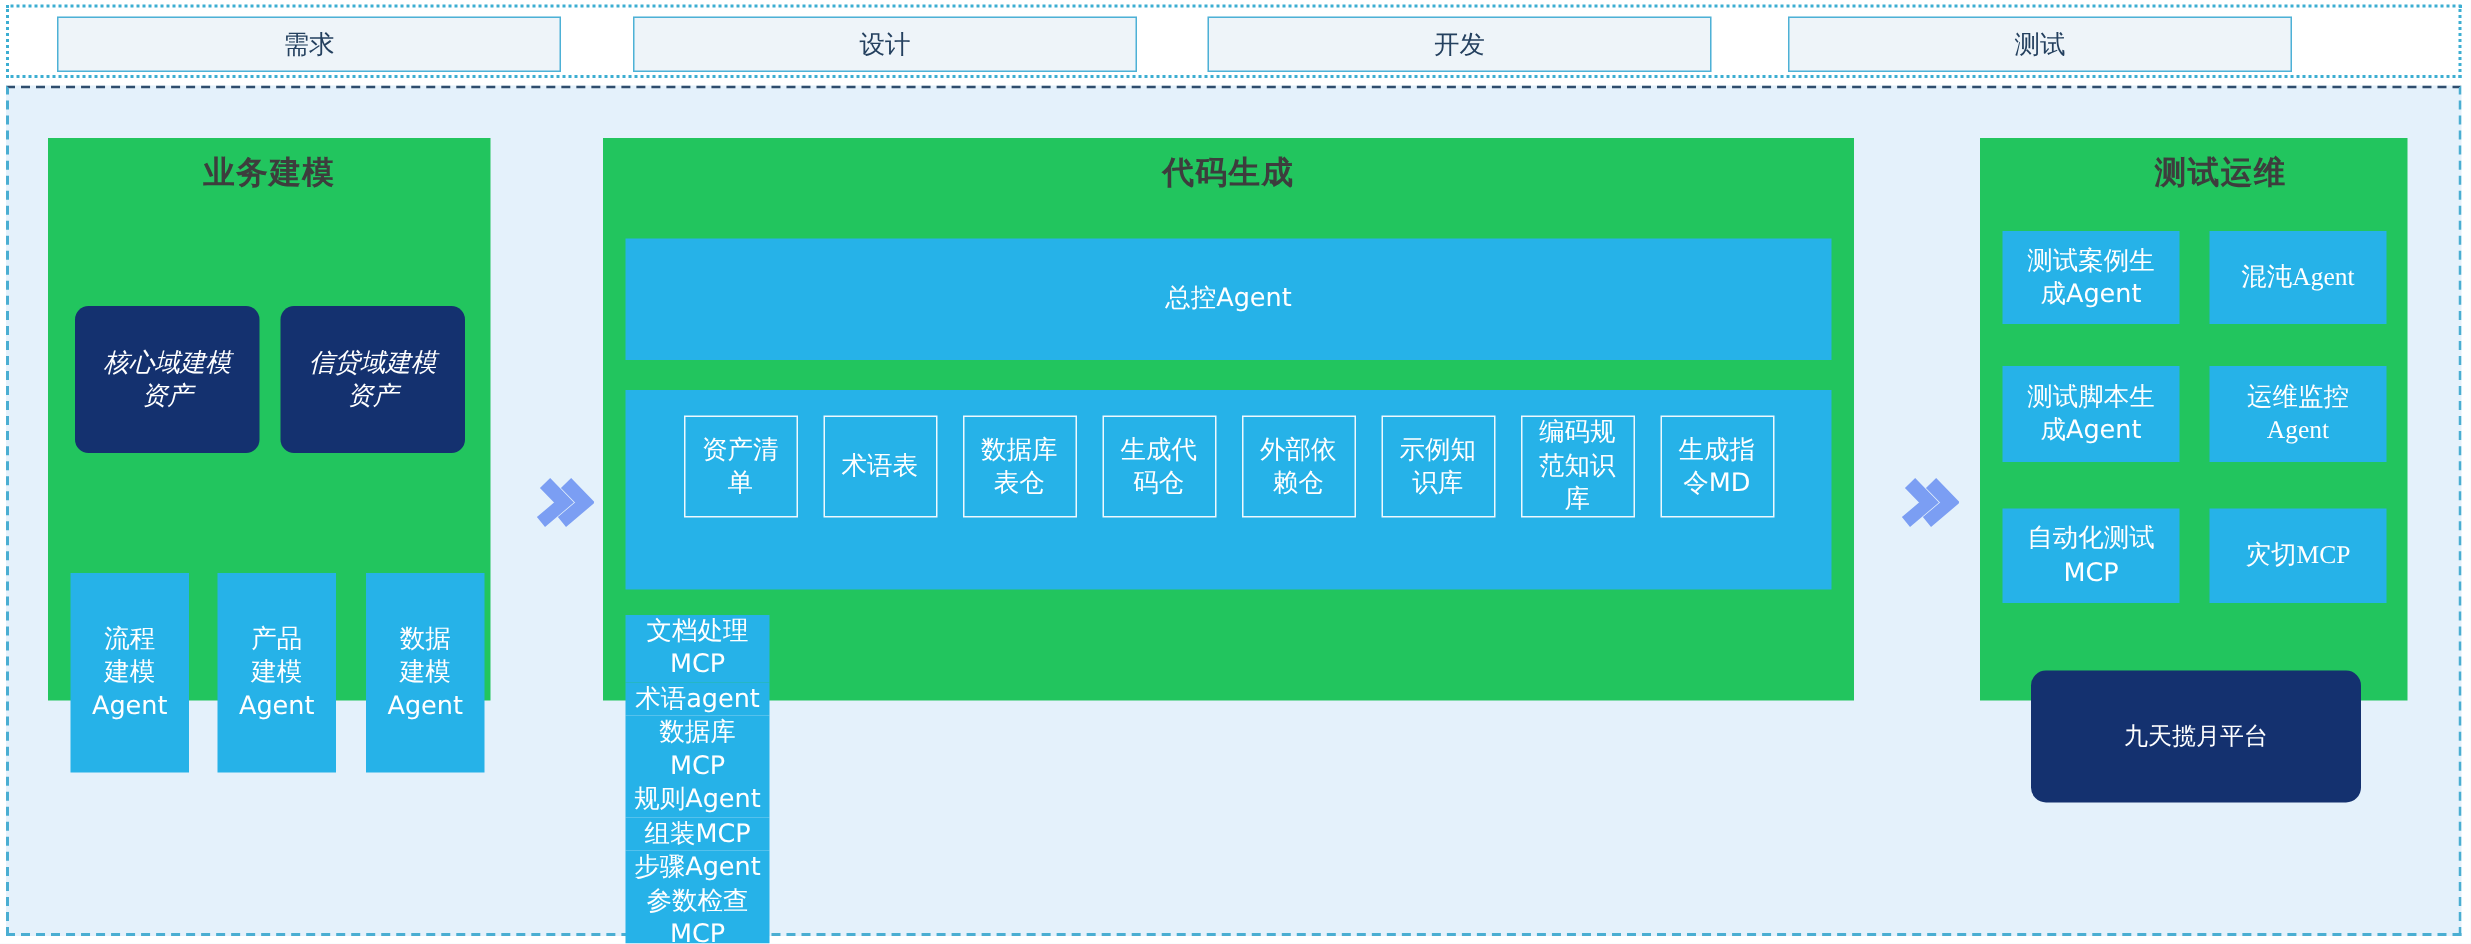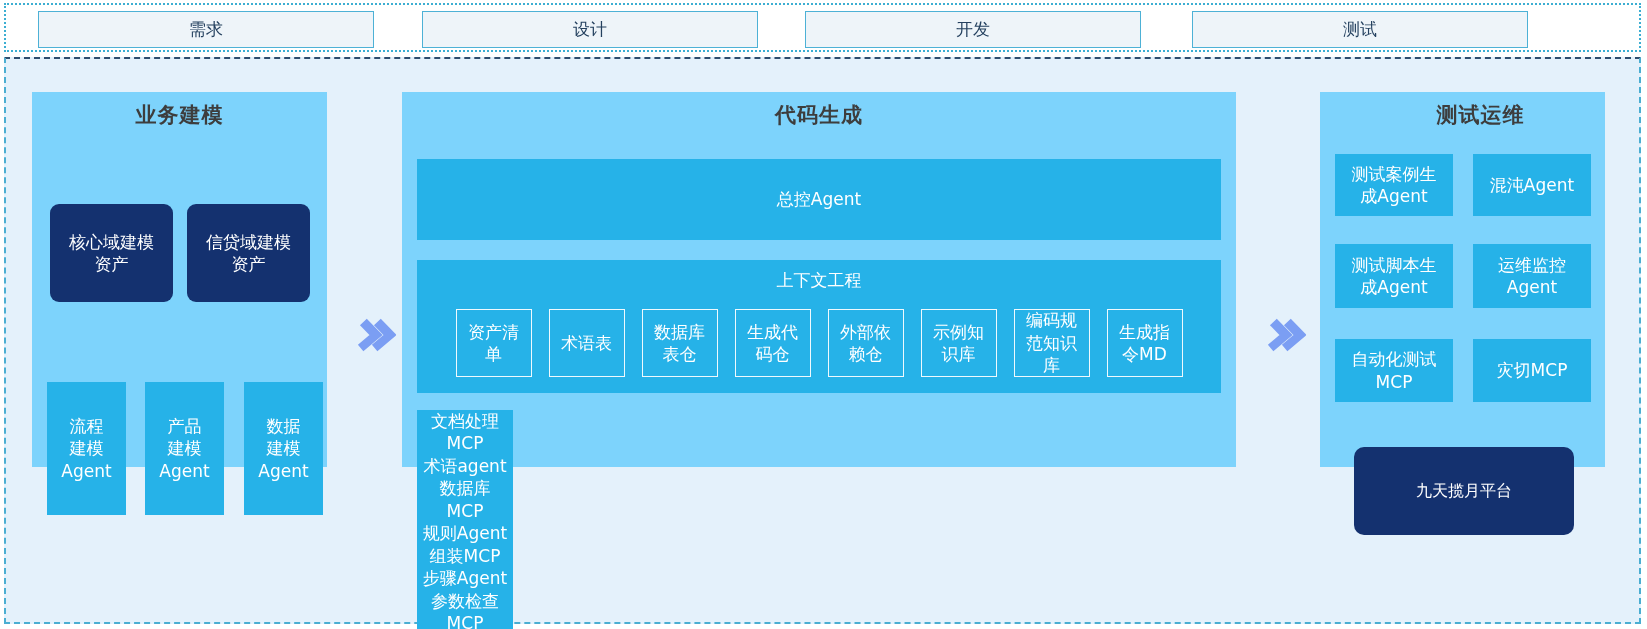--- a/index.html
+++ b/index.html
@@ -13,56 +13,56 @@
   .phase-box { position:absolute; top:6px; height:37px; width:336px;
     background:#eef4f9; border:1px solid #4db1d6;
     display:flex; align-items:center; justify-content:center;
     font-size:17px; color:#24405f; }
   .phase-1 { left:32px; } .phase-2 { left:416px; } .phase-3 { left:799px; } .phase-4 { left:1186px; }
 
   
   .main-area { position:absolute; left:4px; top:57px; width:1637px; height:567px;
     background:#e4f1fb; border:2px dashed #4aaed2; border-top-color:#2f4d6d; }
 
-  .panel { position:absolute; top:33px; height:375px; background:#7dd3fc; }
+  .panel { position:absolute; top:33px; height:375px; background:#22c55e; }
   .panel-left   { left:26px;   width:295px; }
   .panel-center { left:396px;  width:834px; }
   .panel-right  { left:1314px; width:285px;padding-left:36px; }
 
   .panel-title { margin-top:9px; text-align:center; font-size:21px; font-weight:bold;
     color:#3d3d3d; letter-spacing:1px; }
 
   .box { display:flex; align-items:center; justify-content:center; text-align:center;
     color:#ffffff; white-space:pre-line; line-height:1.32; }
   .cyan { background:#26b2e8; }
   .navy { background:#14316f; }
 
   
   .asset-box { position:absolute; top:112px; width:123px; height:98px; border-radius:9px;
-    font-size:17px; }
+    font-size:17px;font-style:italic; }
   .asset-1 { left:18px; } .asset-2 { left:155px; }
   .lagent-box { position:absolute; top:290px; width:79px; height:133px; font-size:17px; }
   .lagent-1 { left:15px; } .lagent-2 { left:113px; } .lagent-3 { left:212px; }
 
   
   .master-bar { position:absolute; left:15px; top:67px; width:804px; height:81px;
     font-size:17px; }
   .context-block { position:absolute; left:15px; top:168px; width:804px; height:133px;
     background:#26b2e8; }
   .context-title { margin-top:9px; text-align:center; font-size:17px; color:#ffffff; }
   .context-row { margin-top:17px; display:flex; justify-content:center; gap:17px; }
   .context-item { width:76px; height:68px; border:1px solid rgba(255,255,255,0.92);
     font-size:17px; }
   .tools-row { position:absolute; left:15px; top:318px; width:804px; height:140px;
     display:flex; justify-content:space-between;flex-direction:column; }
   .tool-box { width:96px; height:140px; font-size:17px; }
 
   
   .t-box { position:absolute; width:118px; font-size:17px; }
-  .t-col-1 { left:15px; } .t-col-2 { left:153px; }
+  .t-col-1 { left:15px; } .t-col-2 { left:153px;font-family:Liberation Serif, serif; }
   .t-row-1 { top:62px;  height:62px; }
   .t-row-2 { top:152px; height:64px; }
   .t-row-3 { top:247px; height:63px; }
   .platform-box { position:absolute; left:34px; top:355px; width:220px; height:88px;
     border-radius:10px; font-size:16px; }
 
   
   .flow-arrow { position:absolute; width:38px; height:34px; transform:skewX(-6deg); }
   .arrow-1 { left:352px;  top:259px; }
   .arrow-2 { left:1262px; top:259px; }
@@ -102,21 +102,20 @@
       <path d="M4 4 L18 17 L4 30" fill="none" stroke="#7b9ef3" stroke-width="9"></path>
       <path d="M18 4 L32 17 L18 30" fill="none" stroke="#7b9ef3" stroke-width="9"></path>
     </svg>
 
     <section class="panel panel-center">
       <h2 class="panel-title">代码生成</h2>
 
       <div class="box cyan master-bar">总控Agent</div>
 
       <div class="context-block">
-        <div class="context-title">上下文工程</div>
         <div class="context-row">
           <div class="box context-item">资产清
 单</div>
           <div class="box context-item">术语表</div>
           <div class="box context-item">数据库
 表仓</div>
           <div class="box context-item">生成代
 码仓</div>
           <div class="box context-item">外部依
 赖仓</div>

